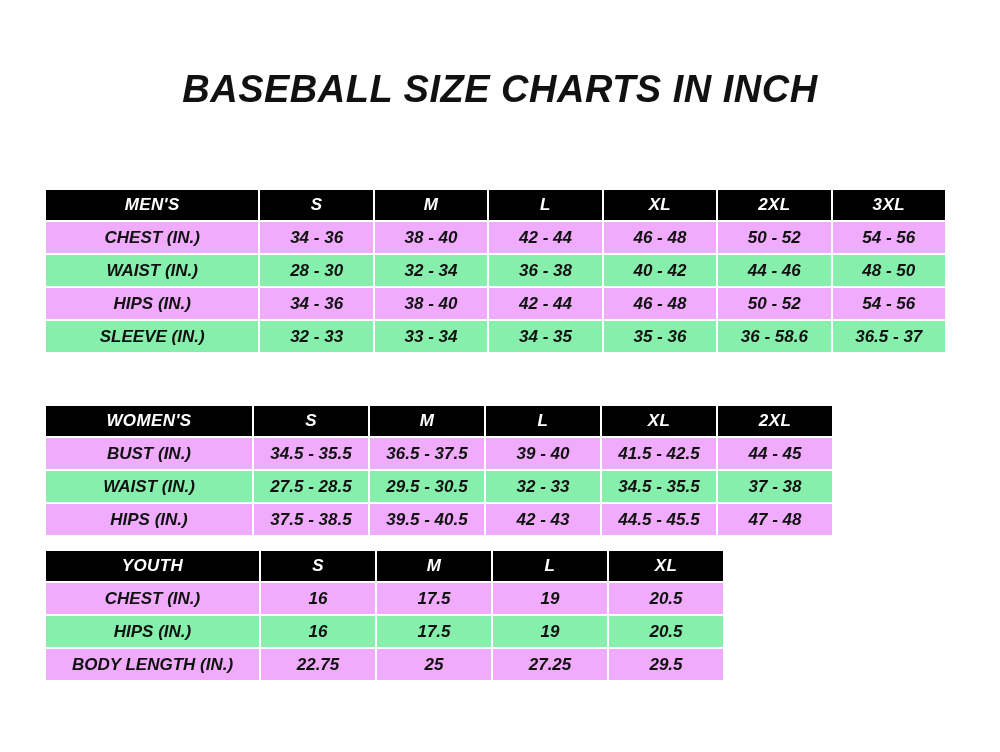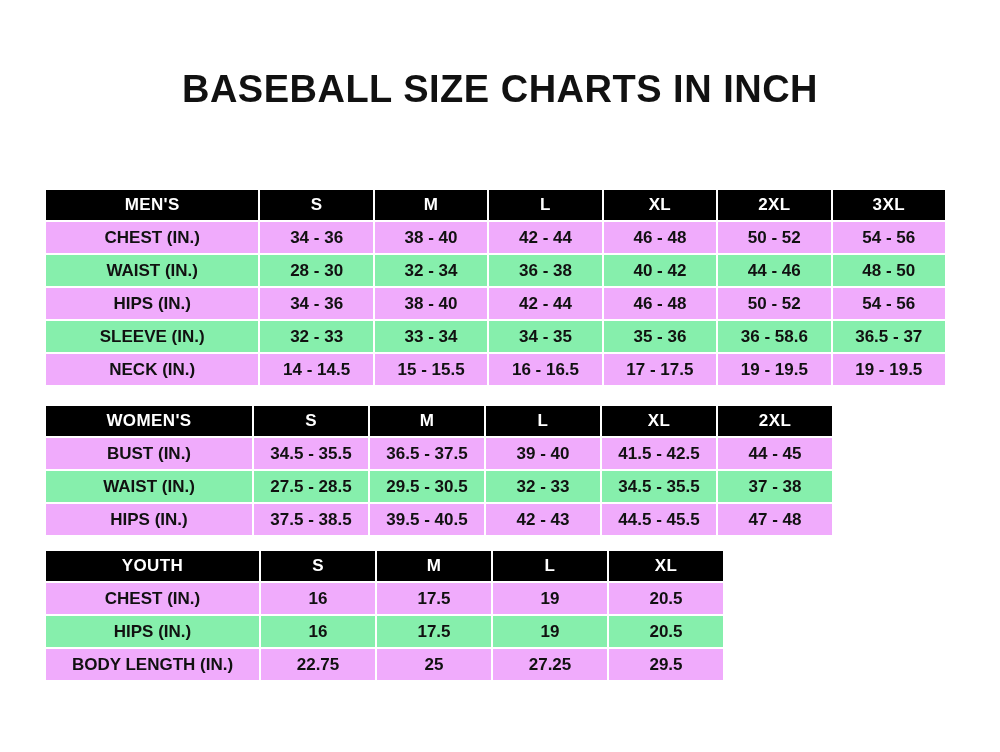--- a/index.html
+++ b/index.html
@@ -12,20 +12,21 @@
     height: 752px;
     font-family: "Liberation Sans", sans-serif;
     color: #000000;
     overflow: hidden;
   }
   .page {
     position: relative;
     width: 1000px;
     height: 752px;
     background: #ffffff;
+    font-style: italic;
   }
   .title {
     position: absolute;
     top: 68px;
     left: 0;
     width: 1000px;
     text-align: center;
     font-size: 38px;
     font-weight: bold;
     letter-spacing: 0.5px;
@@ -149,29 +150,20 @@
       </tr>
       <tr class="row-even">
         <td>SLEEVE (IN.)</td>
         <td>32 - 33</td>
         <td>33 - 34</td>
         <td>34 - 35</td>
         <td>35 - 36</td>
         <td>36 - 58.6</td>
         <td>36.5 - 37</td>
       </tr>
-      <tr class="row-odd">
-        <td>NECK (IN.)</td>
-        <td>14 - 14.5</td>
-        <td>15 - 15.5</td>
-        <td>16 - 16.5</td>
-        <td>17 - 17.5</td>
-        <td>19 - 19.5</td>
-        <td>19 - 19.5</td>
-      </tr>
     </tbody>
   </table>
 
   <table class="chart" id="womens-chart">
     <colgroup>
       <col class="c0">
         <col class="cx">
         <col class="cx">
         <col class="cx">
         <col class="cx">

